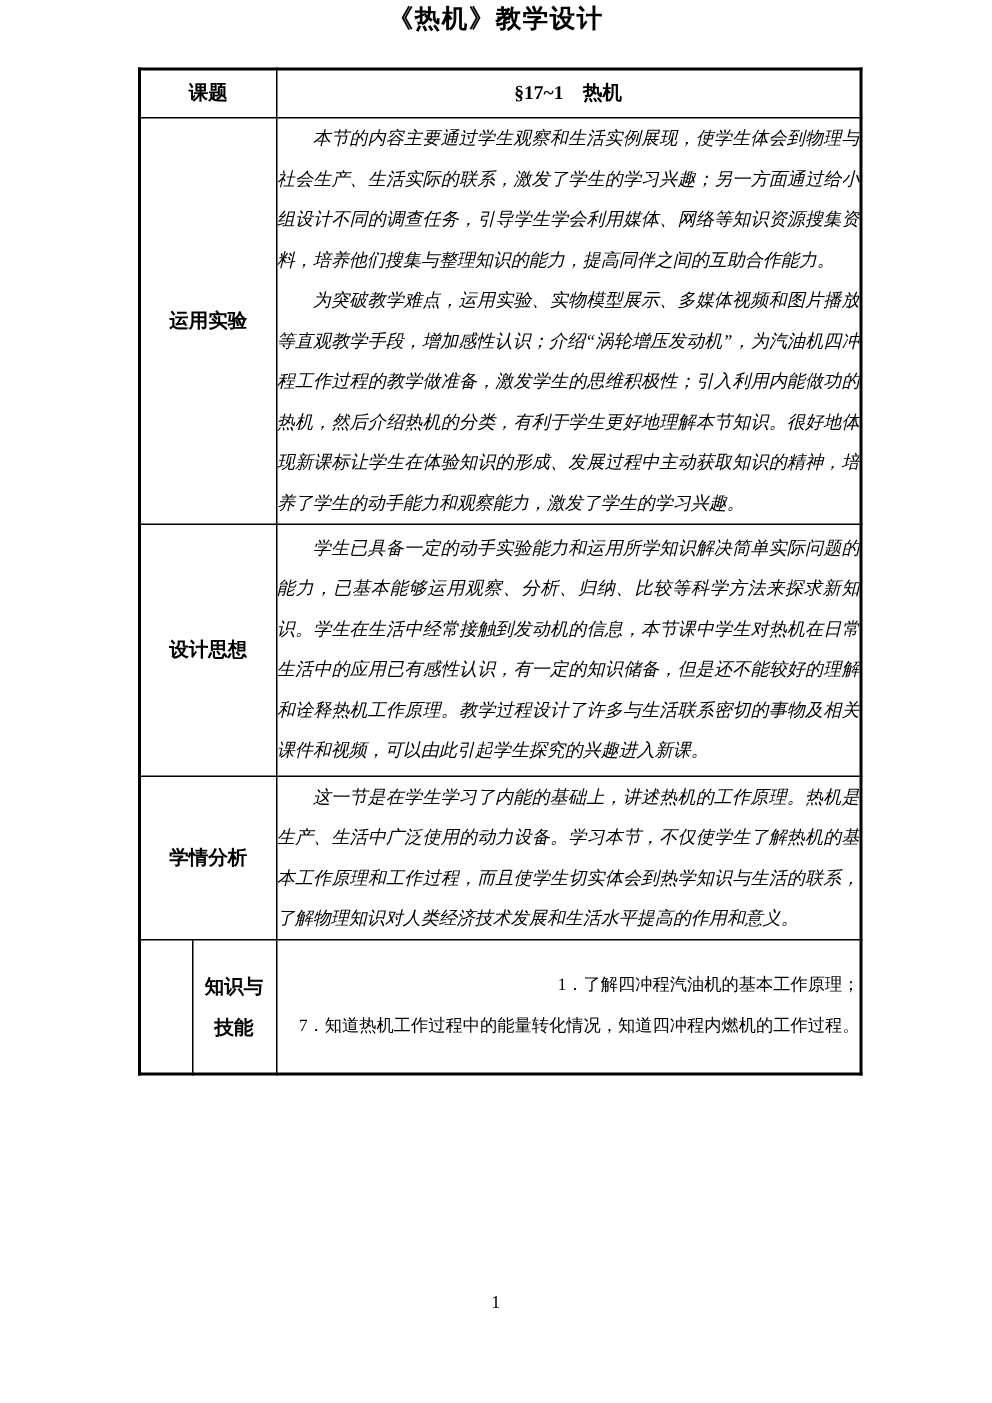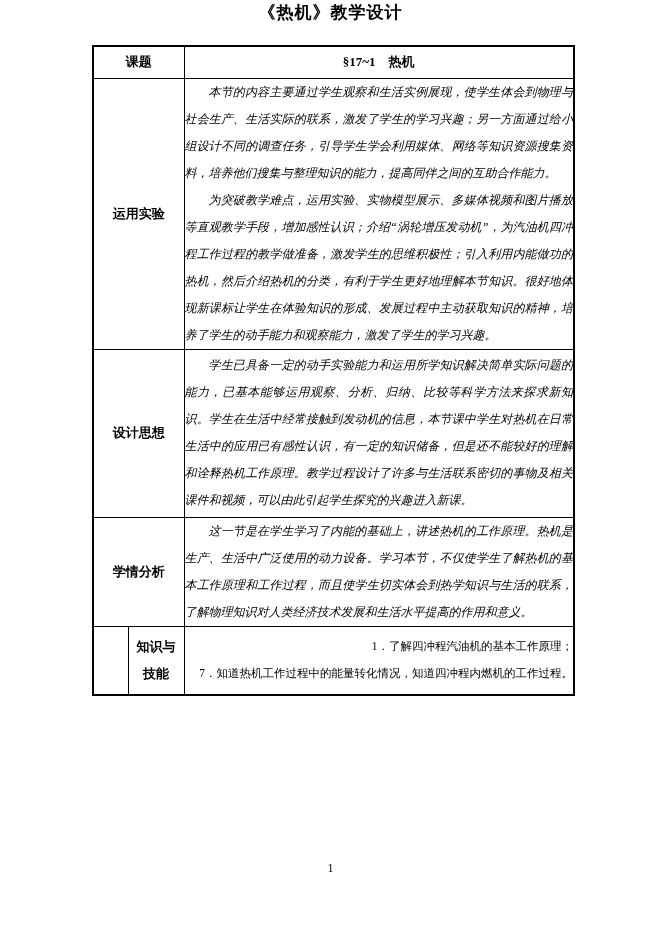--- a/index.html
+++ b/index.html
@@ -38,21 +38,21 @@
     overflow: hidden;
   }
   col.c1 { width: 35px; }
   col.c2 { width: 56px; }
   col.c3 { width: 390px; }
 
   tr.r-topic   { height: 32px; }
   tr.r-design  { height: 271px; }
   tr.r-learner { height: 168px; }
   tr.r-textbook{ height: 109px; }
-  tr.r-skills  { height: 69px; }
+  tr.r-skills  { height: 90px; }
 
   td.label-cell {
     font-weight: bold;
     font-size: 13px;
     text-align: center;
   }
   td.content-cell {
     padding: 2px 3px;
     font-size: 12px;
   }

